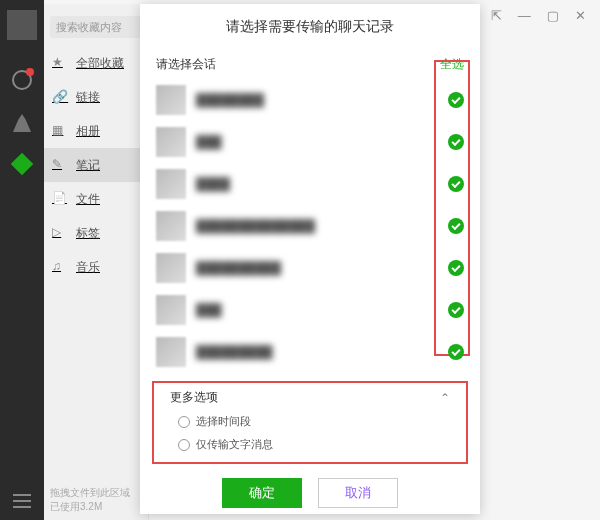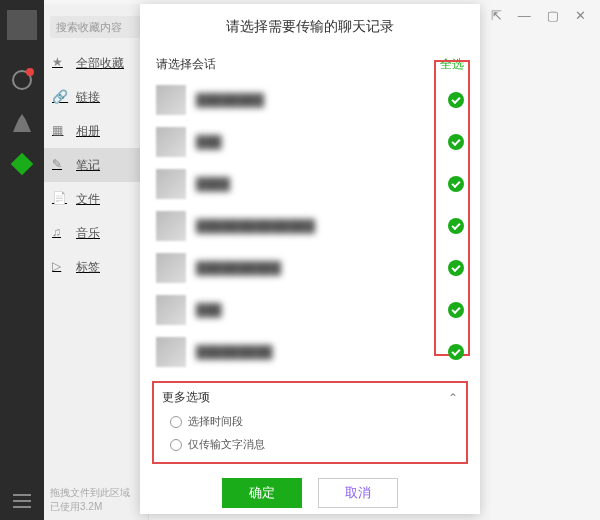--- a/index.html
+++ b/index.html
@@ -42,21 +42,21 @@
   .select-row { display: flex; justify-content: space-between; align-items: center; padding: 6px 16px; font-size: 12px; color: #333; }
   .all-label { color: #1aad19; font-size: 12px; }
   .highlight-col { position: absolute; right: 10px; top: 56px; width: 36px; height: 296px; border: 2px solid #e14b4b; pointer-events: none; }
   .chat-list { flex: 0 0 auto; overflow: hidden; }
   .chat-row { display: flex; align-items: center; padding: 6px 16px; gap: 10px; }
   .chat-ava { width: 30px; height: 30px; background: linear-gradient(135deg,#bbb,#ddd); flex: 0 0 30px; filter: blur(1px);}
   .chat-name { flex: 1; font-size: 12px; color: #555; filter: blur(3px); }
   .check { width: 16px; height: 16px; border-radius: 50%; background: #1aad19; position: relative; flex: 0 0 16px;}
   .check::after { content: ""; position: absolute; left: 4px; top: 5px; width: 6px; height: 3px; border-left: 2px solid #fff; border-bottom: 2px solid #fff; transform: rotate(-45deg); }
 
-  .more-box { margin: 8px 12px 0; border: 2px solid #e14b4b; padding: 6px 8px 10px; position: relative;}
+  .more-box { margin: 8px 12px 0; border: 2px solid #e14b4b; padding: 6px 16px 10px; position: relative;}
   .more-title { font-size: 12px; color: #333; display: flex; justify-content: space-between; align-items: center;}
   .more-title .chev::before { content: "⌃"; color:#888; font-size:12px;}
   .opt { display: flex; align-items: center; gap: 6px; font-size: 11px; color: #555; margin-top: 8px; padding-left: 8px;}
   .radio { width: 12px; height: 12px; border: 1px solid #999; border-radius: 50%; }
 
   .btn-row { display: flex; justify-content: center; gap: 16px; margin-top: 14px;}
   .btn { width: 80px; height: 30px; font-size: 13px; display: flex; align-items: center; justify-content: center; cursor: pointer; }
   .btn.primary { background: #1aad19; color: #fff; }
   .btn.secondary { background: #fff; color: #8b5cf6; border: 1px solid #ccc; }
 </style>
@@ -88,26 +88,26 @@
       </div>
     <div class="nav-item active">
         <span class="nicon note"></span>
         <span>笔记</span>
       </div>
     <div class="nav-item">
         <span class="nicon file"></span>
         <span>文件</span>
       </div>
     <div class="nav-item">
+        <span class="nicon tag"></span>
+        <span>标签</span>
+      </div>
+    <div class="nav-item">
         <span class="nicon music"></span>
         <span>音乐</span>
-      </div>
-    <div class="nav-item">
-        <span class="nicon tag"></span>
-        <span>标签</span>
       </div>
   </div>
   <div class="footer-text">
     <div>拖拽文件到此区域</div>
     <div>已使用3.2M</div>
   </div>
 </div>
 
 <div class="winctrl">
   <span>⇱</span>

